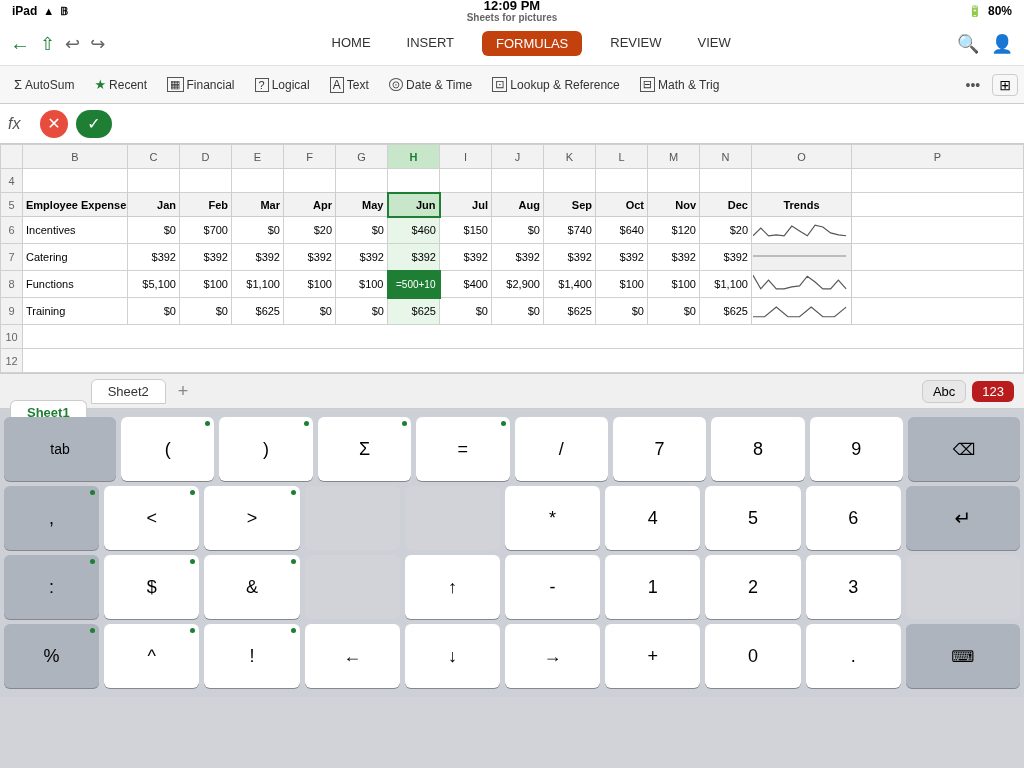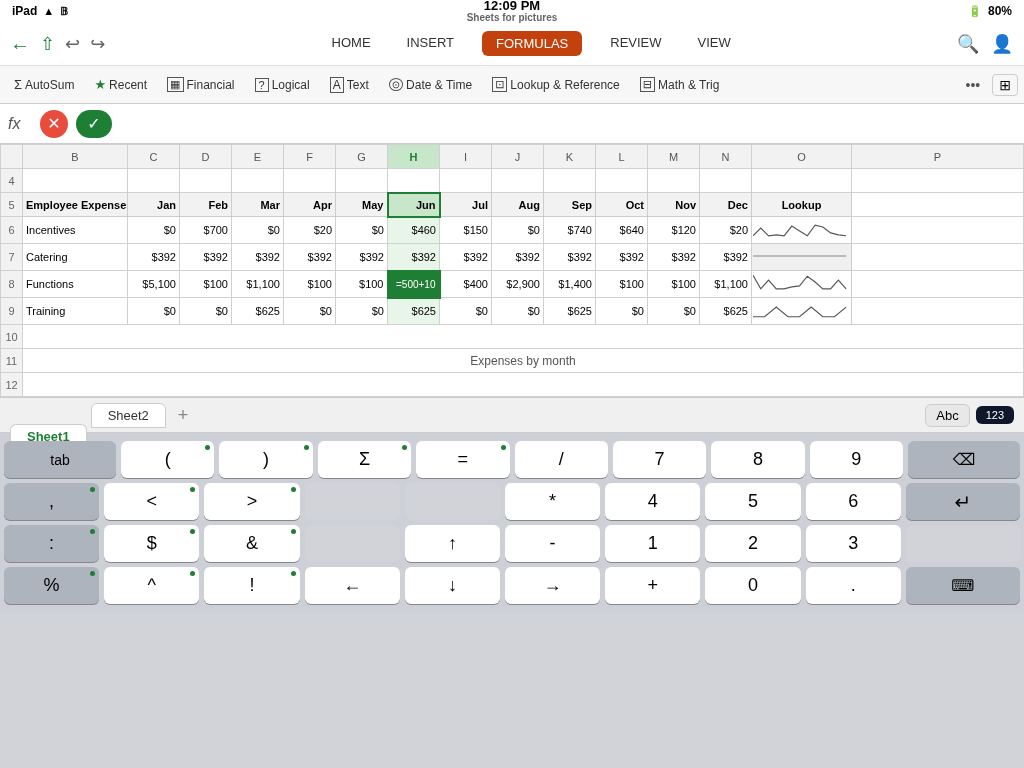--- a/index.html
+++ b/index.html
@@ -161,25 +161,25 @@
     }
     .abc-btn {
       background: #e8e8e8;
       border: 1px solid #ccc;
       border-radius: 6px;
       padding: 3px 10px;
       font-size: 13px;
       cursor: pointer;
     }
     .num-btn {
-      background: #0f172a;
+      background: #b91c1c;
       color: #fff;
       border-radius: 6px;
       padding: 3px 10px;
-      font-size: 11px;
+      font-size: 13px;
       cursor: pointer;
     }
 
     
     .keyboard {
       background: #cdd0d6;
       padding: 8px 4px 4px 4px;
     }
     .kb-row {
       display: flex;
@@ -191,21 +191,21 @@
       background: #fff;
       border-radius: 6px;
       box-shadow: 0 1px 0 rgba(0,0,0,0.35);
       display: flex;
       align-items: center;
       justify-content: center;
       font-size: 18px;
       font-weight: 400;
       color: #000;
       cursor: pointer;
-      height: 37px;
+      height: 64px;
       min-width: 52px;
       flex: 1;
       position: relative;
     }
     .kb-key.dark {
       background: #adb4bd;
       color: #000;
     }
     .kb-key.green-dot::after {
       content: '';
@@ -411,21 +411,21 @@
         <td style="background:#f2f2f2;font-weight:600;text-align:right;border:1px solid #ccc;">Mar</td>
         <td style="background:#f2f2f2;font-weight:600;text-align:right;border:1px solid #ccc;">Apr</td>
         <td style="background:#f2f2f2;font-weight:600;text-align:right;border:1px solid #ccc;">May</td>
         <td style="background:#c8e6c9;font-weight:600;text-align:right;border:2px solid #1e7e34;">Jun</td>
         <td style="background:#f2f2f2;font-weight:600;text-align:right;border:1px solid #ccc;">Jul</td>
         <td style="background:#f2f2f2;font-weight:600;text-align:right;border:1px solid #ccc;">Aug</td>
         <td style="background:#f2f2f2;font-weight:600;text-align:right;border:1px solid #ccc;">Sep</td>
         <td style="background:#f2f2f2;font-weight:600;text-align:right;border:1px solid #ccc;">Oct</td>
         <td style="background:#f2f2f2;font-weight:600;text-align:right;border:1px solid #ccc;">Nov</td>
         <td style="background:#f2f2f2;font-weight:600;text-align:right;border:1px solid #ccc;">Dec</td>
-        <td style="background:#f2f2f2;font-weight:600;text-align:center;border:1px solid #ccc;">Lookup</td>
+        <td style="background:#f2f2f2;font-weight:600;text-align:center;border:1px solid #ccc;">Trends</td>
         <td></td>
       </tr>
 
       <tr>
         <td class="row-num-cell">6</td>
         <td style="font-size:11px;">Incentives</td>
         <td style="text-align:right;font-size:11px;">$0</td>
         <td style="text-align:right;font-size:11px;">$700</td>
         <td style="text-align:right;font-size:11px;">$0</td>
         <td style="text-align:right;font-size:11px;">$20</td>
@@ -512,24 +512,20 @@
           </svg>
         </td>
         <td></td>
       </tr>
 
       <tr>
         <td class="row-num-cell">10</td>
         <td colspan="15"></td>
       </tr>
 
-      <tr>
-        <td class="row-num-cell">11</td>
-        <td colspan="15" style="text-align:center;font-size:12px;color:#555;">Expenses by month</td>
-      </tr>
 
       <tr>
         <td class="row-num-cell">12</td>
         <td colspan="15"></td>
       </tr>
     </tbody>
   </table>
 </div>
 
 <div class="sheet-tabs">

